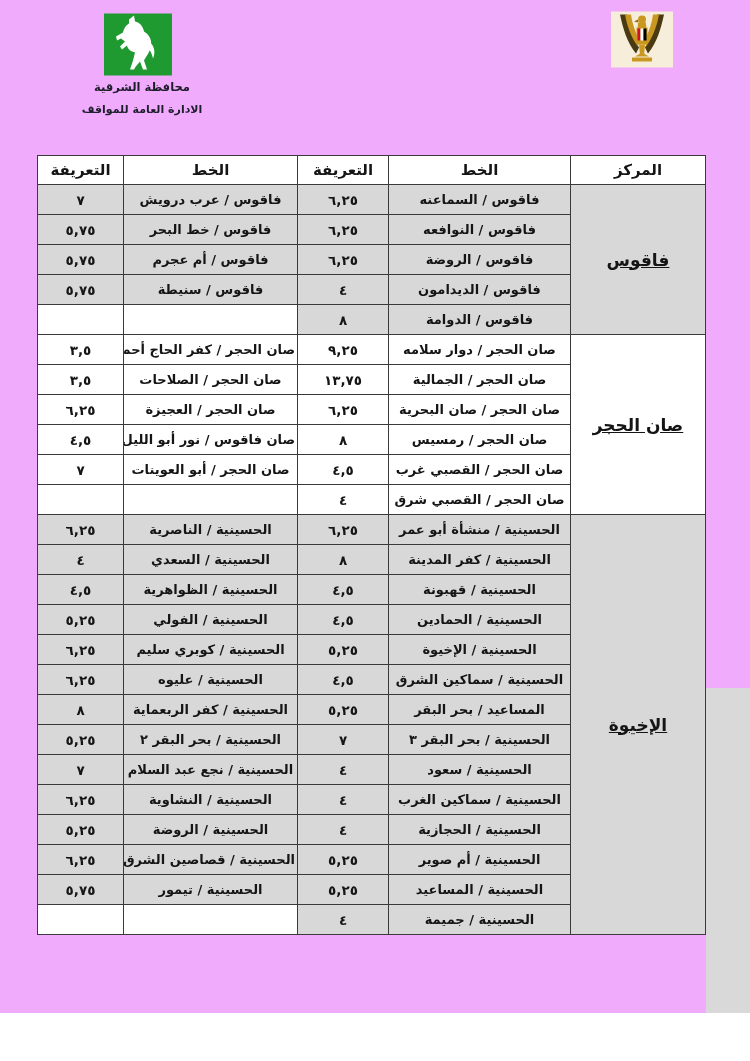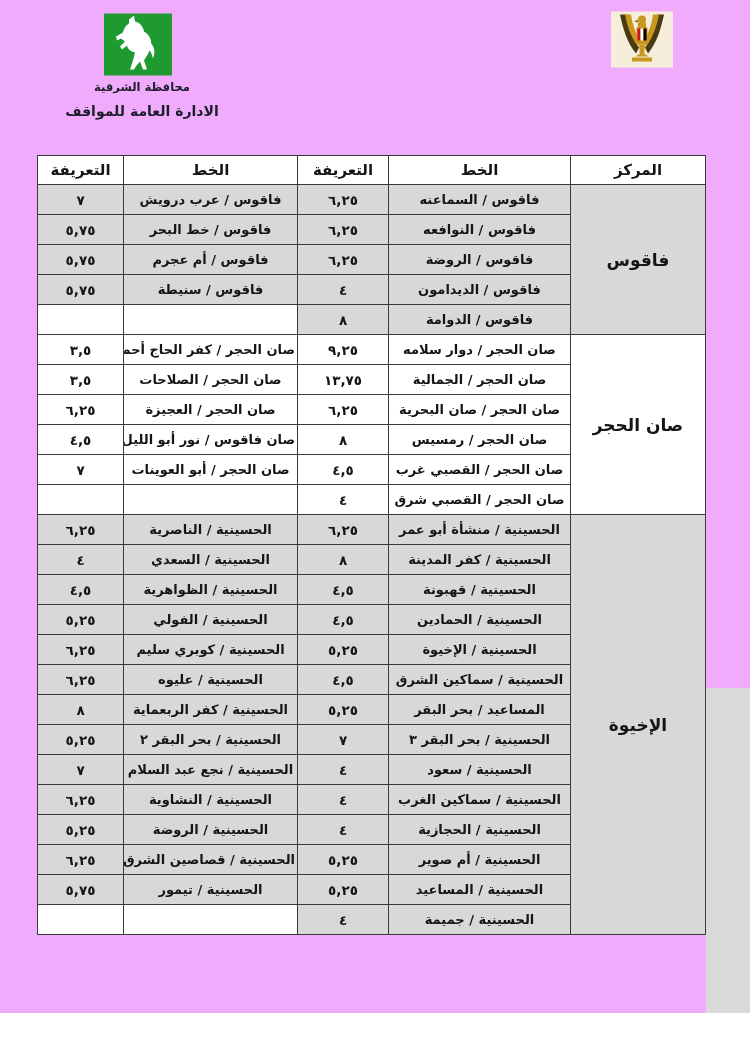--- a/index.html
+++ b/index.html
@@ -5,38 +5,38 @@
   html,body{margin:0;padding:0;background:#ffffff;}
   .page{
     position:relative;width:750px;height:1013px;background:#f0abfc;
     font-family:"DejaVu Sans",sans-serif;overflow:hidden;
   }
   
   .logo-left{position:absolute;left:104px;top:13px;width:68px;height:63px;}
   .org{position:absolute;left:58px;top:80px;width:168px;text-align:center;
        font-weight:bold;color:#1d1d2b;}
   .org .l1{font-size:11.5px;margin-bottom:9px;}
-  .org .l2{font-size:14px;}
+  .org .l2{font-size:11px;}
   .emblem{position:absolute;left:611px;top:11px;width:62px;height:57px;}
 
   
   .table-wrap{position:absolute;left:37px;top:155px;}
   table.tariff{
     border-collapse:collapse;table-layout:fixed;width:668px;direction:rtl;
     font-weight:bold;color:#151515;
   }
   table.tariff th, table.tariff td{
     border:1px solid #3a3a3a;text-align:center;vertical-align:middle;
     padding:0 2px;overflow:hidden;white-space:nowrap;
   }
   table.tariff th{background:#ffffff;font-size:15px;height:28px;margin-top:8px;}
   table.tariff td{height:29px;}
   td.shade{background:#d8d8d8;}
   td.plain{background:#ffffff;}
-  td.center{font-size:17px;}
+  td.center{font-size:17px;text-decoration:underline;}
   td.line{font-size:13px;}
   td.num{font-size:13.5px;}
   td.void{border:none;background:#ffffff;}
 
   
   .artifact{position:absolute;left:706px;top:688px;width:44px;height:325px;background:#d9d9d9;}
 </style>
 </head>
 <body>
 

